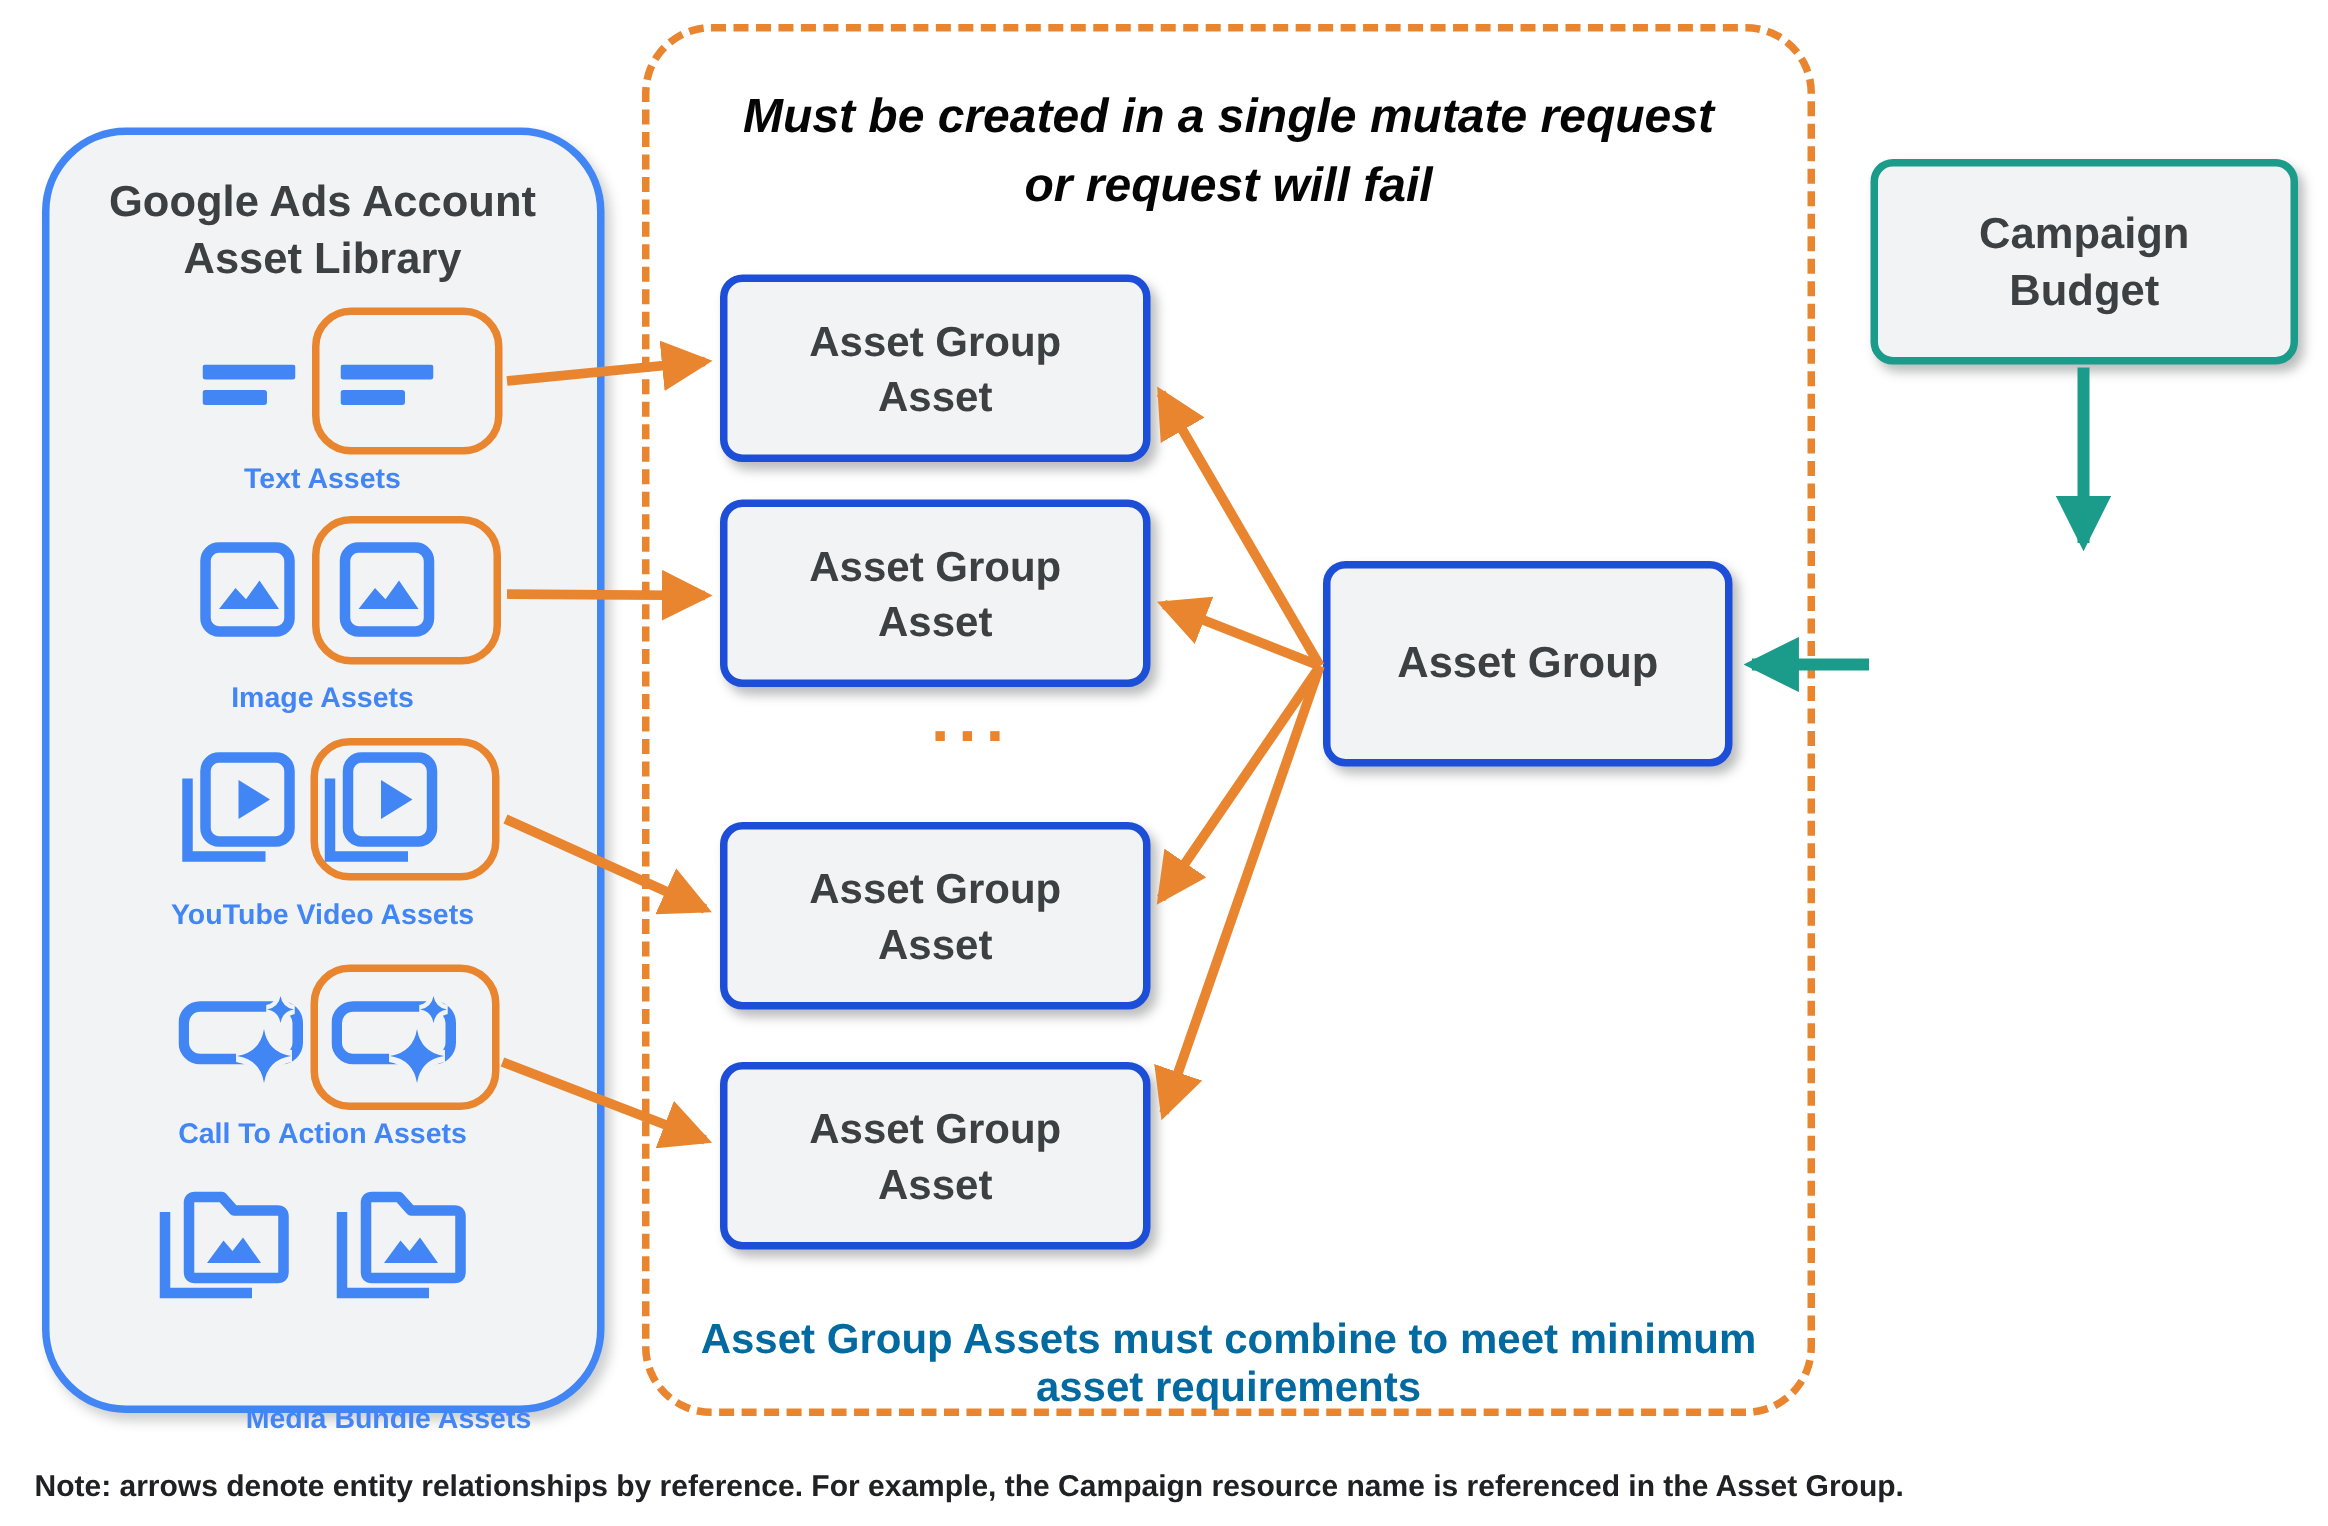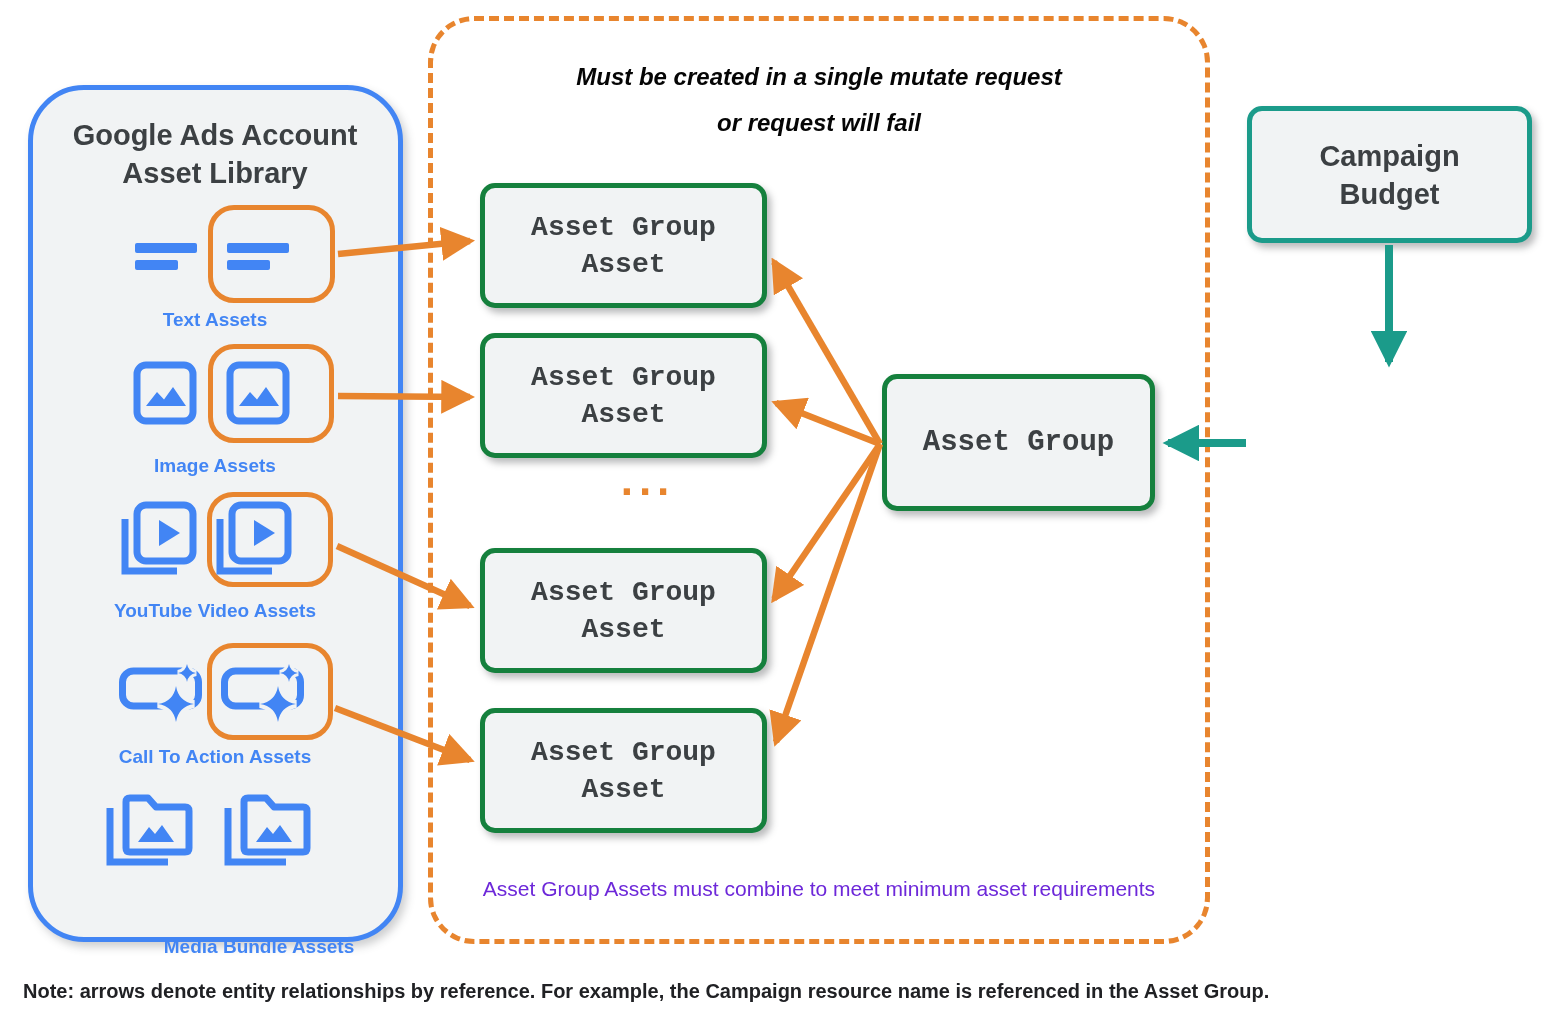--- a/index.html
+++ b/index.html
@@ -28,38 +28,38 @@
     background:transparent;
   }
   .icon-abs { position:absolute; }
   
   .mutate-box {
     position:absolute; left:428px; top:16px; width:782px; height:928px;
     border:5px dashed #E8852E; border-radius:46px; background:transparent;
   }
   .mutate-title {
     position:absolute; left:448px; top:54px; width:742px; text-align:center;
-    font-size:24px; line-height:46px; font-weight:bold; font-style:italic; color:#050505;
+    font-size:32px; line-height:46px; font-weight:bold; font-style:italic; color:#050505;
   }
   .mutate-footnote {
     position:absolute; left:448px; top:877px; width:742px; text-align:center;
-    font-size:21px; font-weight:normal; color:#6d28d9;
+    font-size:28px; font-weight:bold; color:#0369a1;
   }
   .ellipsis {
     position:absolute; left:598px; top:458px; width:100px; text-align:center;
     font-size:44px; font-weight:bold; color:#E8852E; letter-spacing:6px; line-height:1;
   }
   
   .node {
     position:absolute; background:#F1F3F4; border-radius:15px;
     display:flex; align-items:center; justify-content:center; text-align:center;
     font-weight:bold; color:#3C4043;
     box-shadow:4px 5px 7px rgba(60,64,67,.35);
   }
-  .node-orange { border:5px solid #15803d;font-family:Liberation Mono, monospace; }
+  .node-orange { border:5px solid #1d4ed8; }
   .node-teal   { border:5px solid #1B9B8A; }
   .aga { left:480px; width:287px; height:125px; font-size:28px; line-height:37px; }
   .aga .wrap { width:220px; }
   .asset-group { left:882px; top:374px; width:273px; height:137px; font-size:29px; }
   .campaign-budget { left:1247px; top:106px; width:285px; height:137px; font-size:29px; line-height:38px; }
   .campaign-budget .wrap { width:190px; }
   .campaign { left:1247px; top:374px; width:285px; height:136px; font-size:29px; }
   
   .bottom-note {
     position:absolute; left:23px; top:980px; width:1500px;

